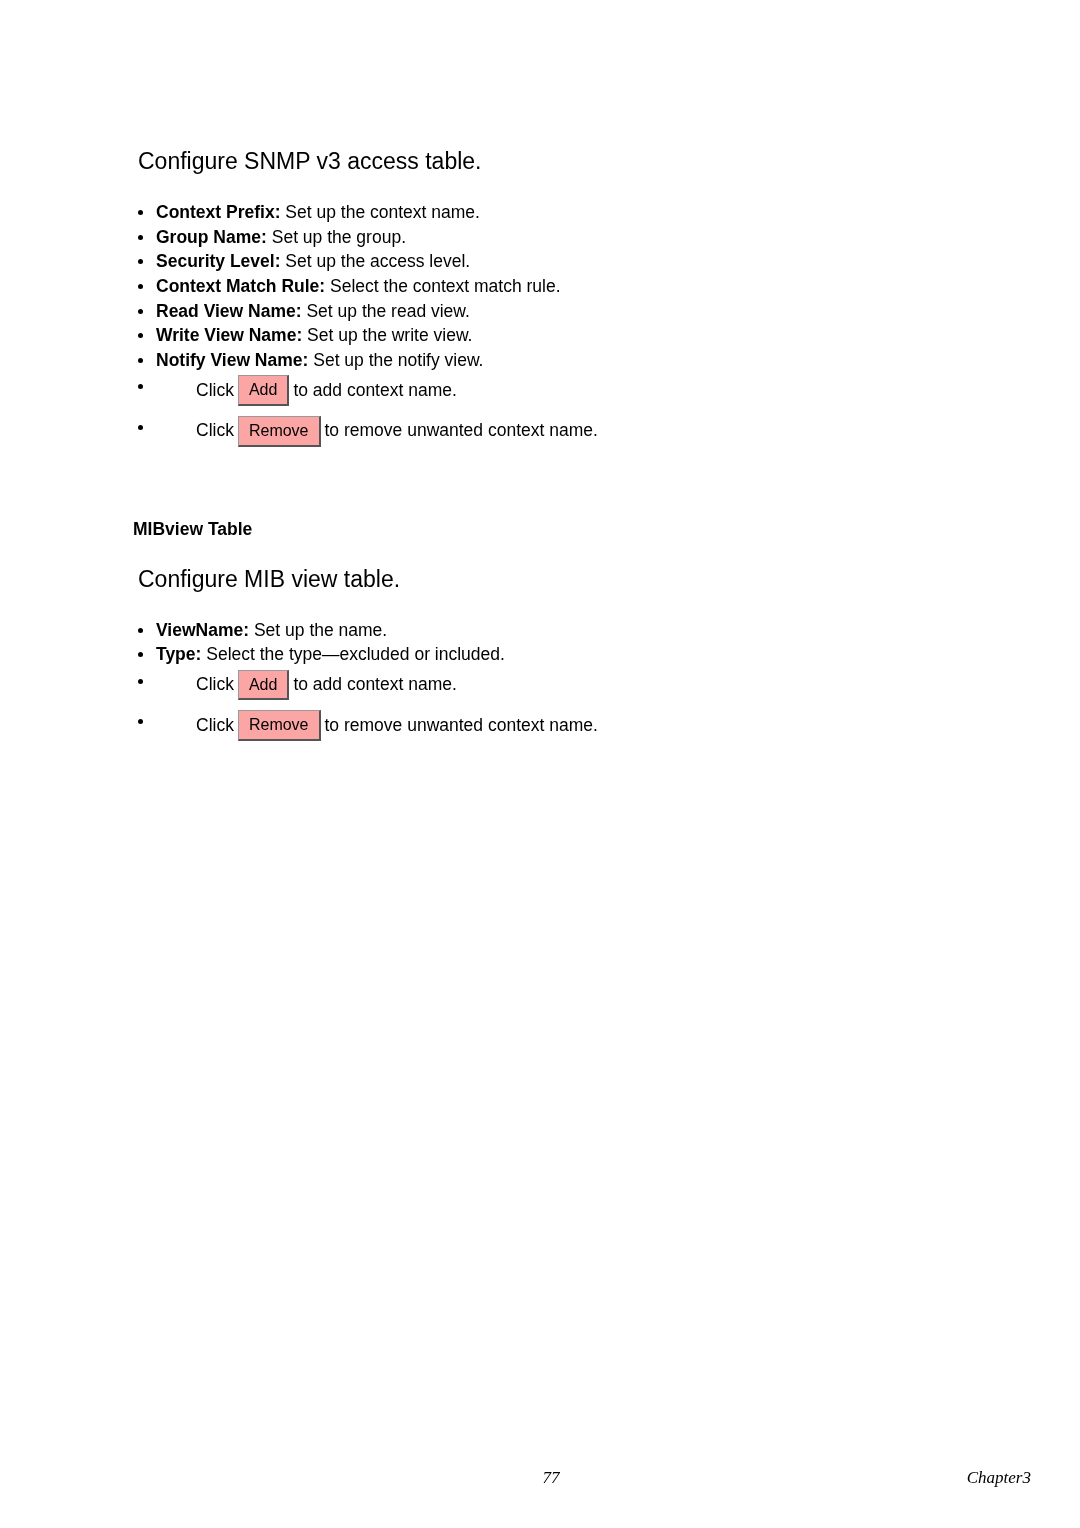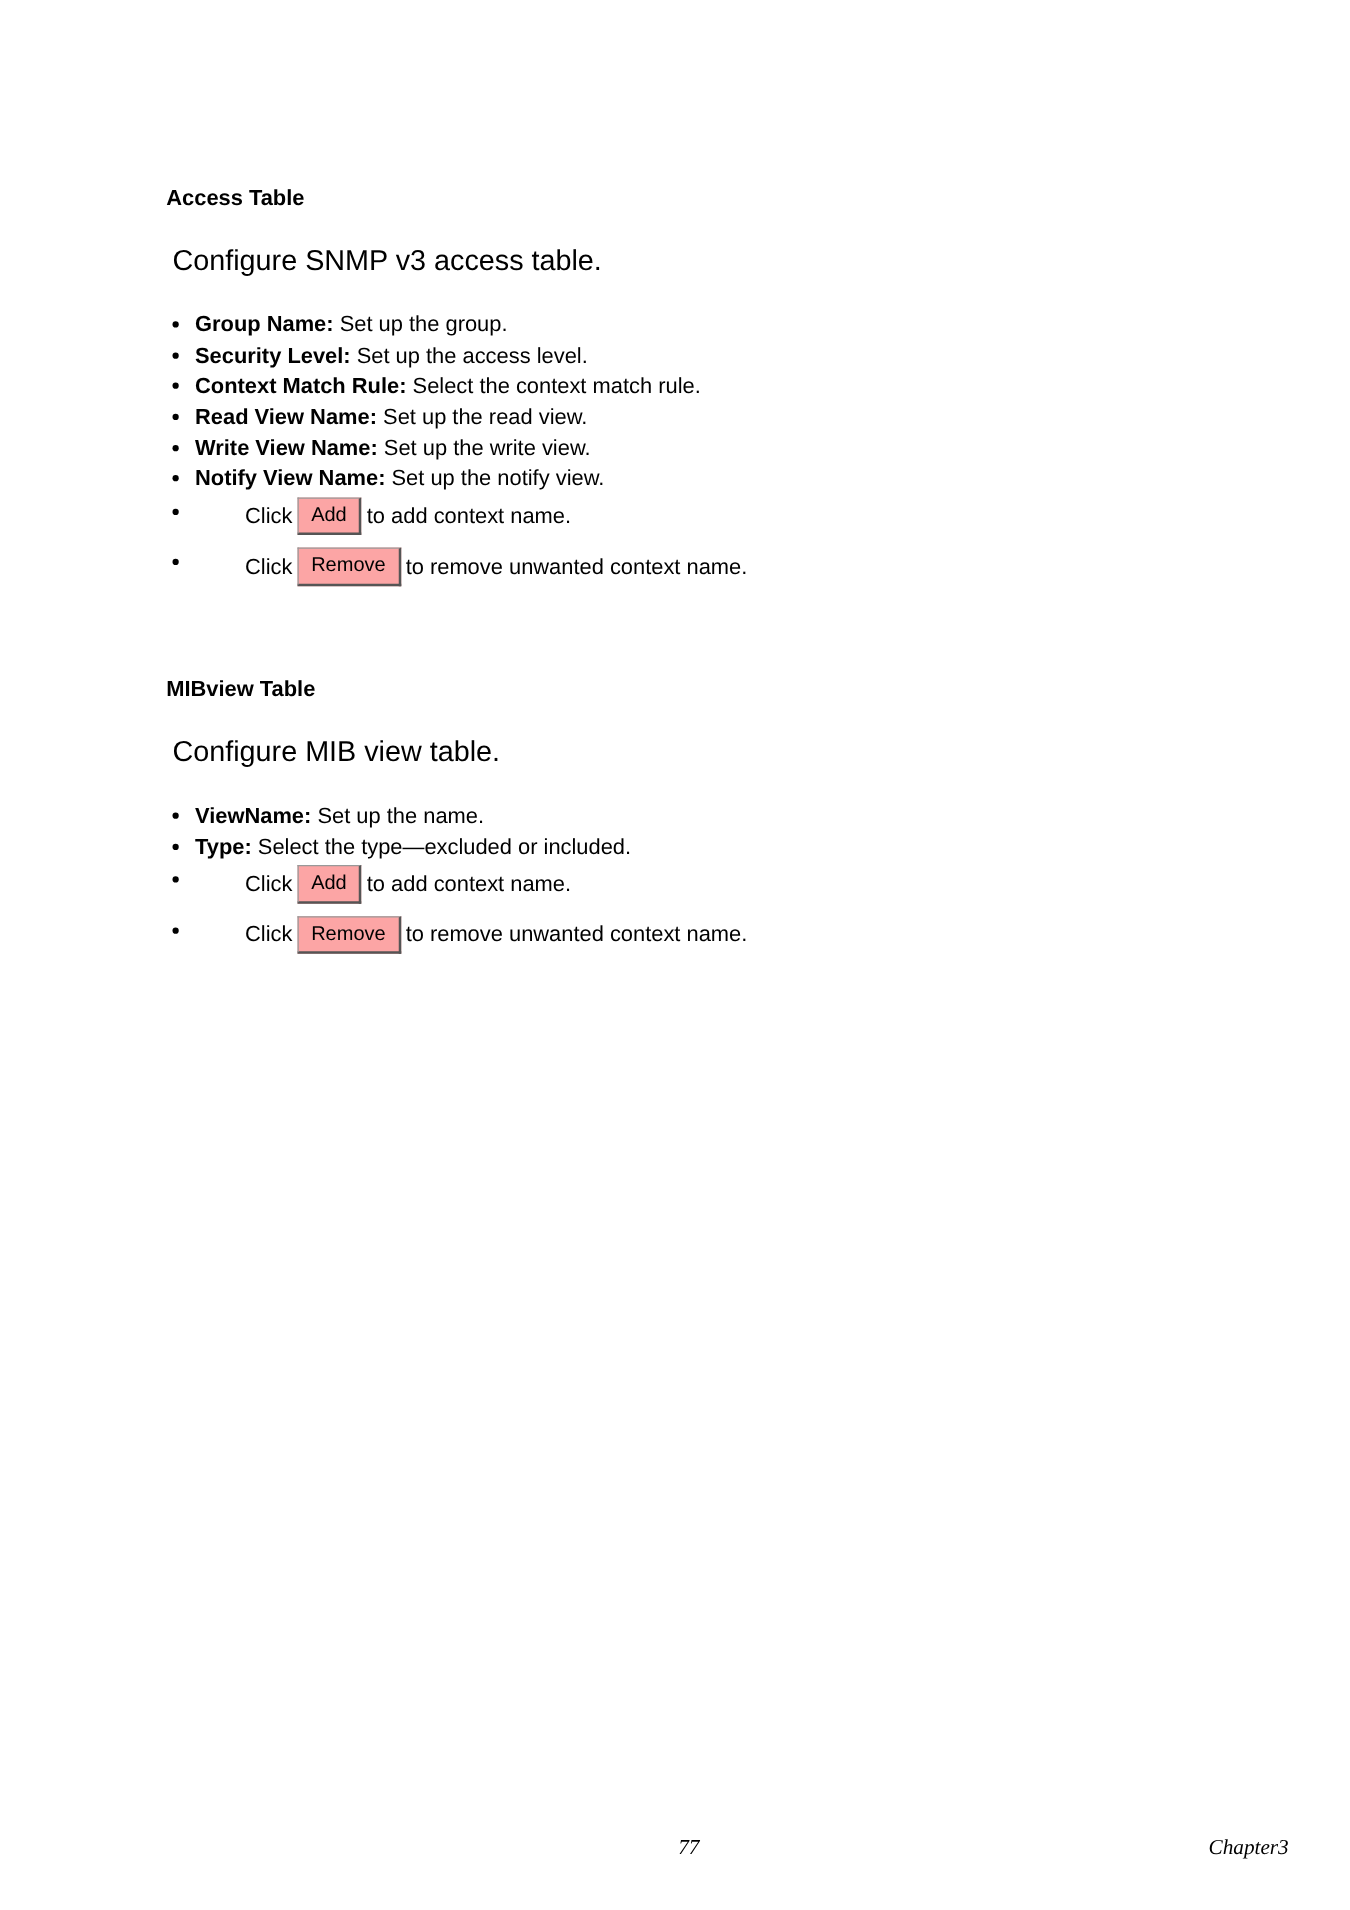--- a/index.html
+++ b/index.html
@@ -104,24 +104,24 @@
     }
     .chapter-label {
       margin-left: auto;
     }
   </style>
 </head>
 <body>
 
 <div class="page-content">
 
-  <div class="section-heading">Access Table</div>
   <div class="intro-text">Configure SNMP v3 access table.</div>
 
   <ul>
+    <li><span class="bold-label">Context Prefix:</span><span> Set up the context name.</span></li>
     <li><span class="bold-label">Group Name:</span><span> Set up the group.</span></li>
     <li><span class="bold-label">Security Level:</span><span> Set up the access level.</span></li>
     <li><span class="bold-label">Context Match Rule:</span><span> Select the context match rule.</span></li>
     <li><span class="bold-label">Read View Name:</span><span> Set up the read view.</span></li>
     <li><span class="bold-label">Write View Name:</span><span> Set up the write view.</span></li>
     <li><span class="bold-label">Notify View Name:</span><span> Set up the notify view.</span></li>
 
     <li class="button-item">
       <span class="click-prefix">Click </span>
       <span class="ui-button">Add</span>

